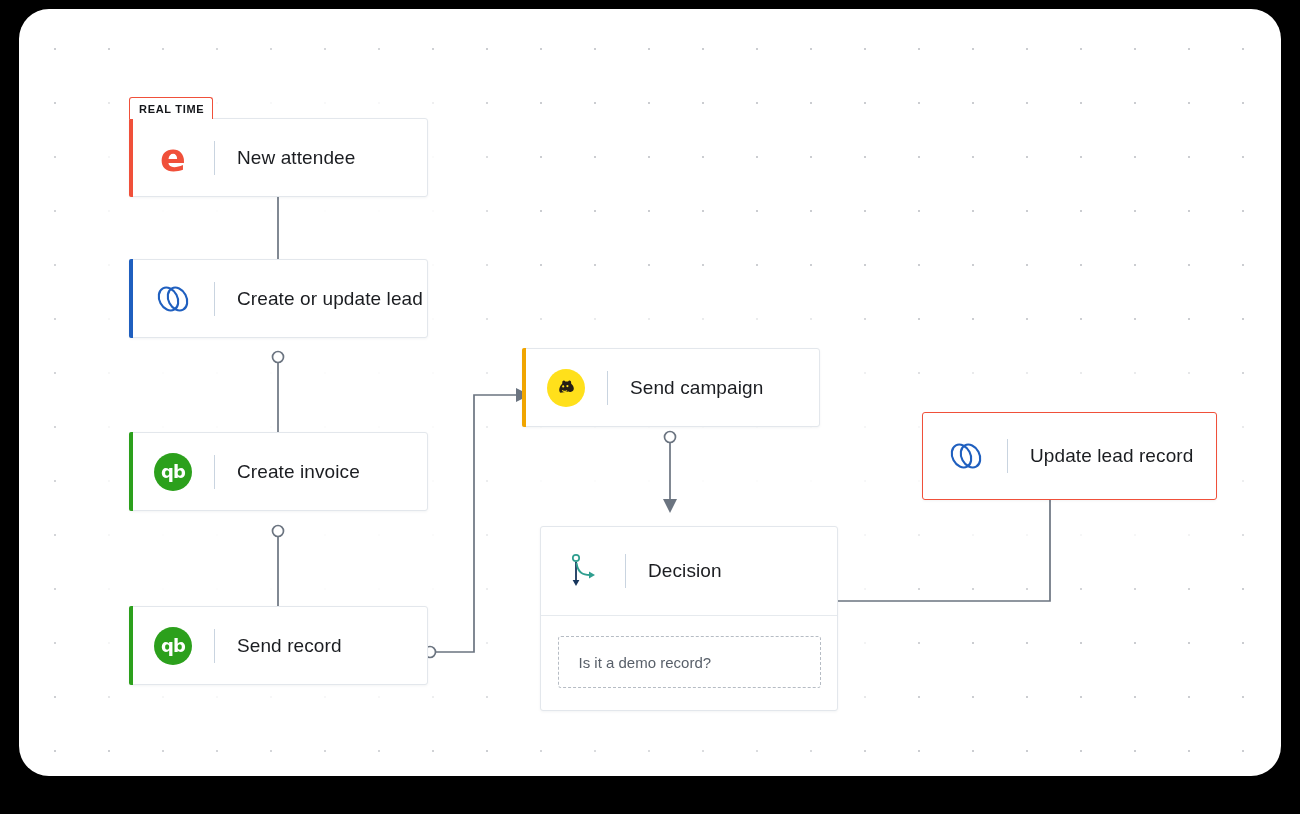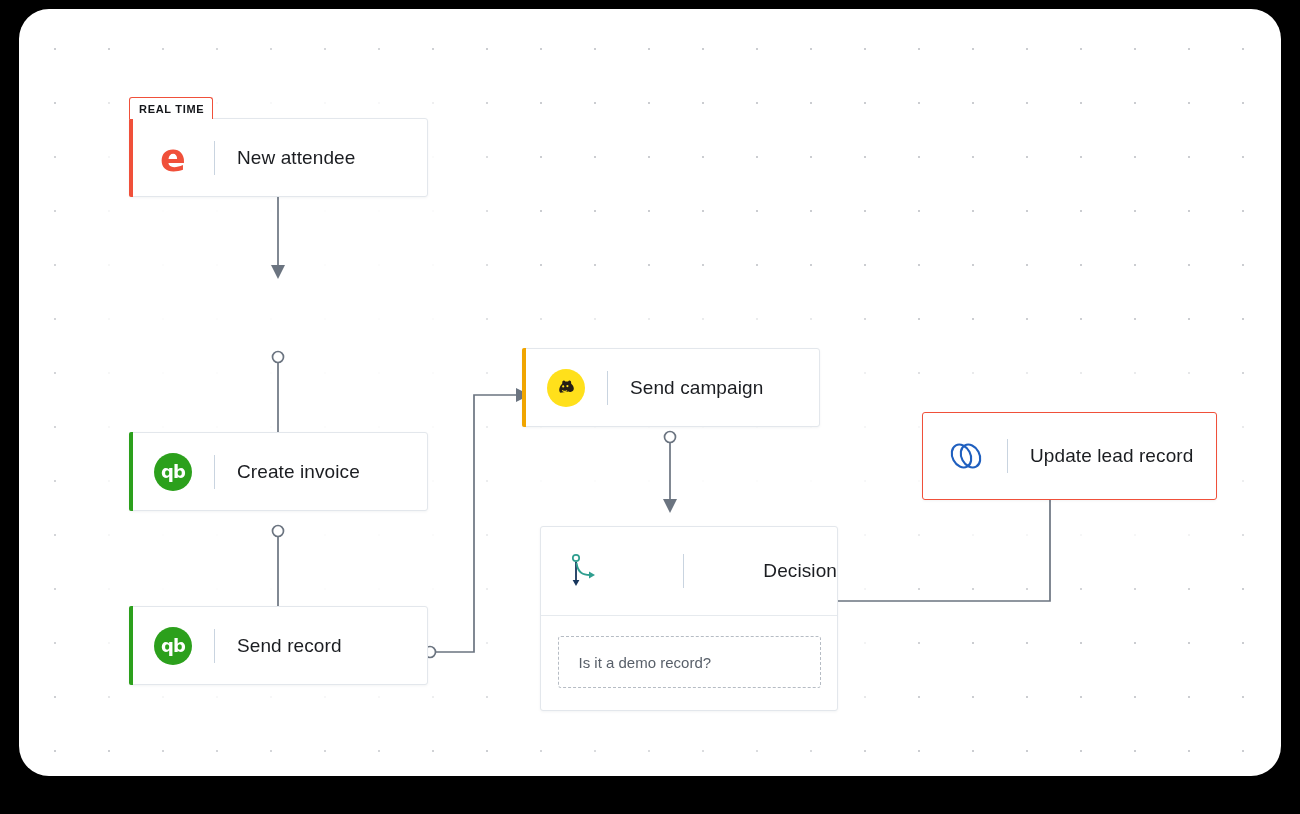--- a/index.html
+++ b/index.html
@@ -86,21 +86,21 @@
     border-radius:3px 3px 0 0;
     background:#ffffff;
     display:flex; align-items:center;
     font-size:11px; font-weight:bold;
     letter-spacing:.7px;
     color:#14161a;
   }
 
   
   .node.decision { display:block; padding:0; }
-  .decision-head { height:88px; display:flex; align-items:center; padding-left:22px;justify-content:space-between; }
+  .decision-head { height:88px; display:flex; align-items:center; padding-left:22px; }
   .decision-sep { height:1px; background:#e6eaee; }
   .decision-body { height:92px; display:flex; align-items:center; justify-content:center; }
   .cond-box {
     width:263px; height:52px;
     border:1.6px dashed #b6bcc4;
     border-radius:3px;
     display:flex; align-items:center;
     padding-left:20px;
     font-size:15px;
     color:#585f69;
@@ -187,20 +187,33 @@
         </div>
         <div class="inner">
           <div class="icon-wrap">
             <span class="lg-eventbrite">e</span>
           </div>
           <div class="divider"></div>
           <div class="node-label">New attendee</div>
         </div>
       </div>
 
+      <div class="node" style="left:110px; top:250px; width:299px; height:79px;">
+        <div class="accent" style="background:#1f5fbf;"></div>
+        <div class="inner">
+          <div class="icon-wrap">
+            <svg width="36" height="34" viewBox="0 0 36 34">
+              <ellipse cx="13.5" cy="17" rx="9" ry="12" fill="none" stroke="#1f5fbf" stroke-width="2.1" transform="rotate(-28 13.5 17)"></ellipse>
+              <ellipse cx="22.5" cy="17" rx="9" ry="12" fill="none" stroke="#1f5fbf" stroke-width="2.1" transform="rotate(-28 22.5 17)"></ellipse>
+            </svg>
+          </div>
+          <div class="divider"></div>
+          <div class="node-label">Create or update lead</div>
+        </div>
+      </div>
 
       <div class="node" style="left:110px; top:423px; width:299px; height:79px;">
         <div class="accent" style="background:#2CA01C;"></div>
         <div class="inner">
           <div class="icon-wrap">
             <div class="lg-circle lg-qb">
                 <span>qb</span>
               </div>
           </div>
           <div class="divider"></div>

